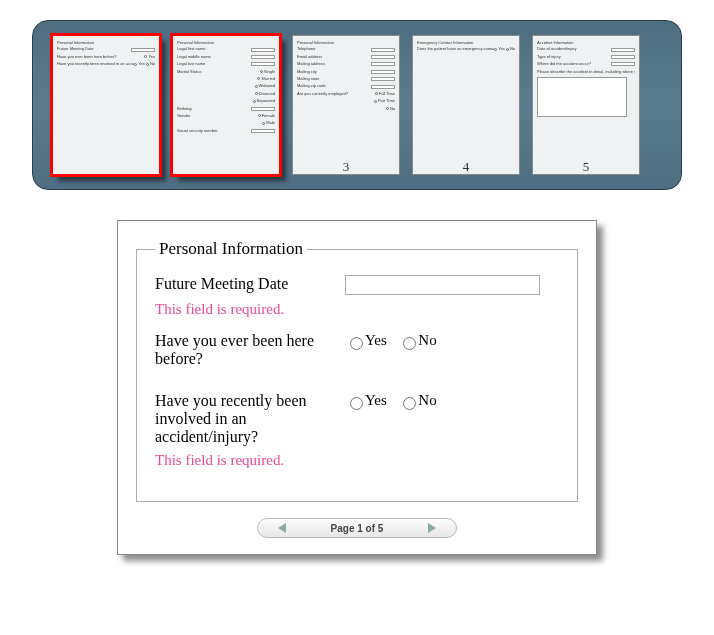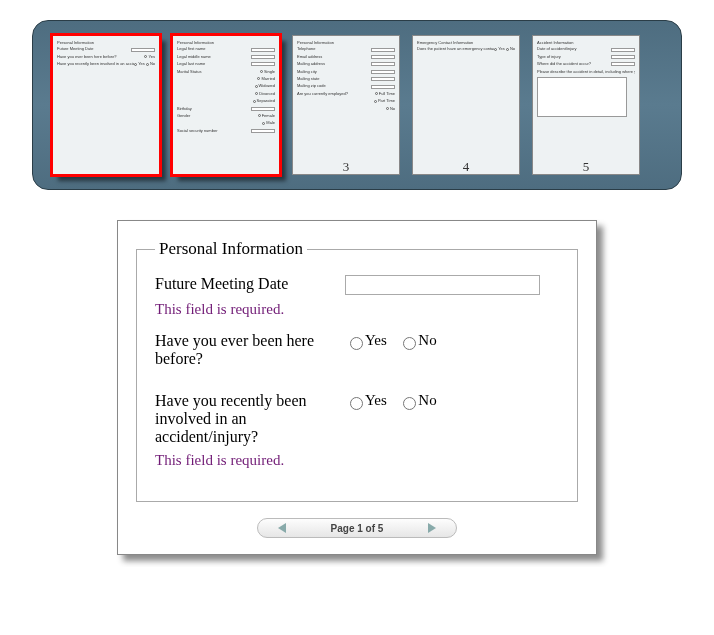--- a/index.html
+++ b/index.html
@@ -90,21 +90,21 @@
     flex: 1;
   }
   .text-input {
     width: 195px;
     height: 20px;
     border: 1px solid #aaa;
     font: inherit;
     padding: 1px 3px;
   }
   .error {
-    color: #701a75;
+    color: #ec4899;
     font-size: 15px;
     margin: 4px 0 14px 0;
   }
   .radio-opt { font-size: 15px; margin-right: 8px; white-space:nowrap;}
   .radio-opt input { vertical-align: middle; margin-right:2px;}
   .spacer { height: 18px; }
 
   .pager {
     margin: 10px auto 4px auto;
     width: 200px;

